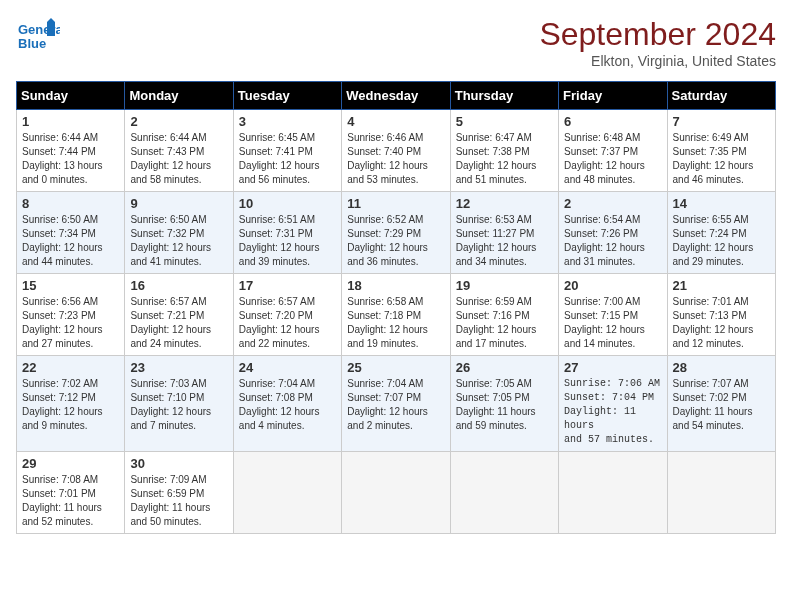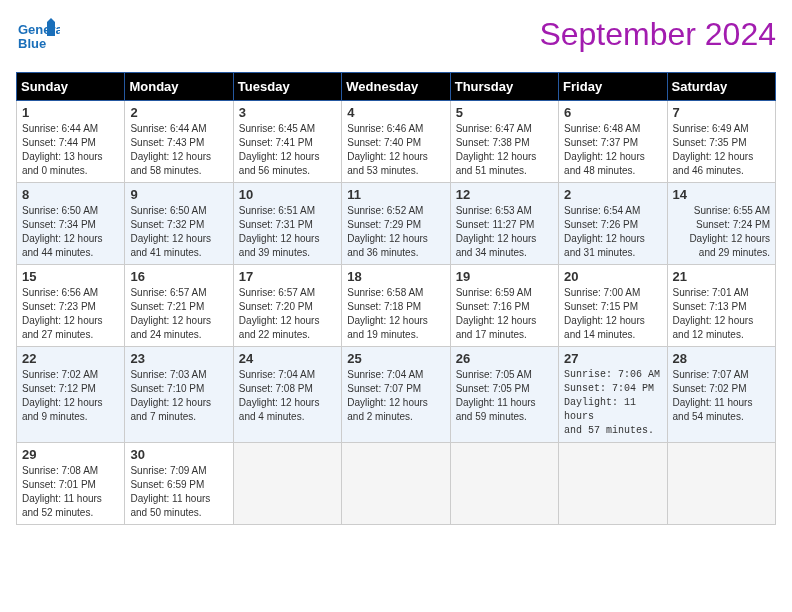--- a/index.html
+++ b/index.html
@@ -19,21 +19,21 @@
     .logo {
       display: flex;
       align-items: center;
       gap: 6px;
     }
     .title-block {
       text-align: right;
     }
     .month-title {
       font-size: 32px;
-      color: #a21caf;
+      color: #7f1d1d;
       font-weight: normal;
     }
     .subtitle {
       font-size: 14px;
       color: #555;
     }
     table {
       width: 100%;
       border-collapse: collapse;
       font-size: 11px;
@@ -81,20 +81,21 @@
 <div class="header">
   <div class="logo">
     <svg width="44" height="44" viewBox="0 0 44 44">
       <text x="2" y="18" font-size="13" font-weight="bold" font-family="Arial" fill="#1a6fba">General</text>
       <text x="2" y="32" font-size="13" font-weight="bold" font-family="Arial" fill="#1a6fba">Blue</text>
       <polygon points="35,2 43,10 39,6 39,20 31,20 31,6 27,10" fill="#1a6fba"></polygon>
     </svg>
   </div>
   <div class="title-block">
     <div class="month-title">September 2024</div>
+    <div class="subtitle">Elkton, Virginia, United States</div>
   </div>
 </div>
 
 <table>
   <thead>
     <tr id="dow-row">
         <th>Sunday</th>
         <th>Monday</th>
         <th>Tuesday</th>
         <th>Wednesday</th>
@@ -193,21 +194,21 @@
         </td>
         <td>
           <div class="day-num">2</div>
           <div class="day-info" style="white-space: pre-line;">Sunrise: 6:54 AM
 Sunset: 7:26 PM
 Daylight: 12 hours
 and 31 minutes.</div>
         </td>
         <td>
           <div class="day-num">14</div>
-          <div class="day-info" style="white-space: pre-line; text-align: right;">Sunrise: 6:55 AM
+          <div class="day-info" style="white-space: pre-line;">Sunrise: 6:55 AM
 Sunset: 7:24 PM
 Daylight: 12 hours
 and 29 minutes.</div>
         </td>
       </tr>
       <tr>
         <td>
           <div class="day-num">15</div>
           <div class="day-info" style="white-space: pre-line;">Sunrise: 6:56 AM
 Sunset: 7:23 PM

